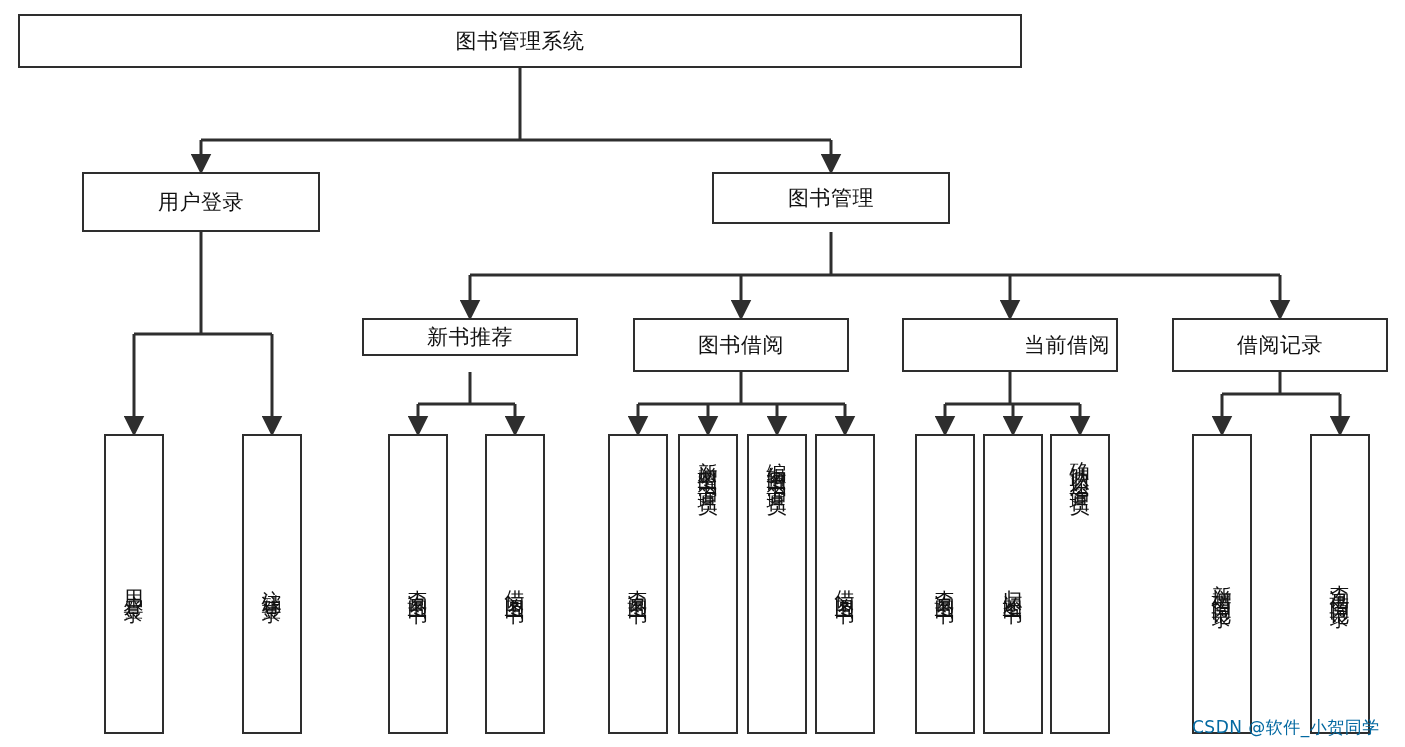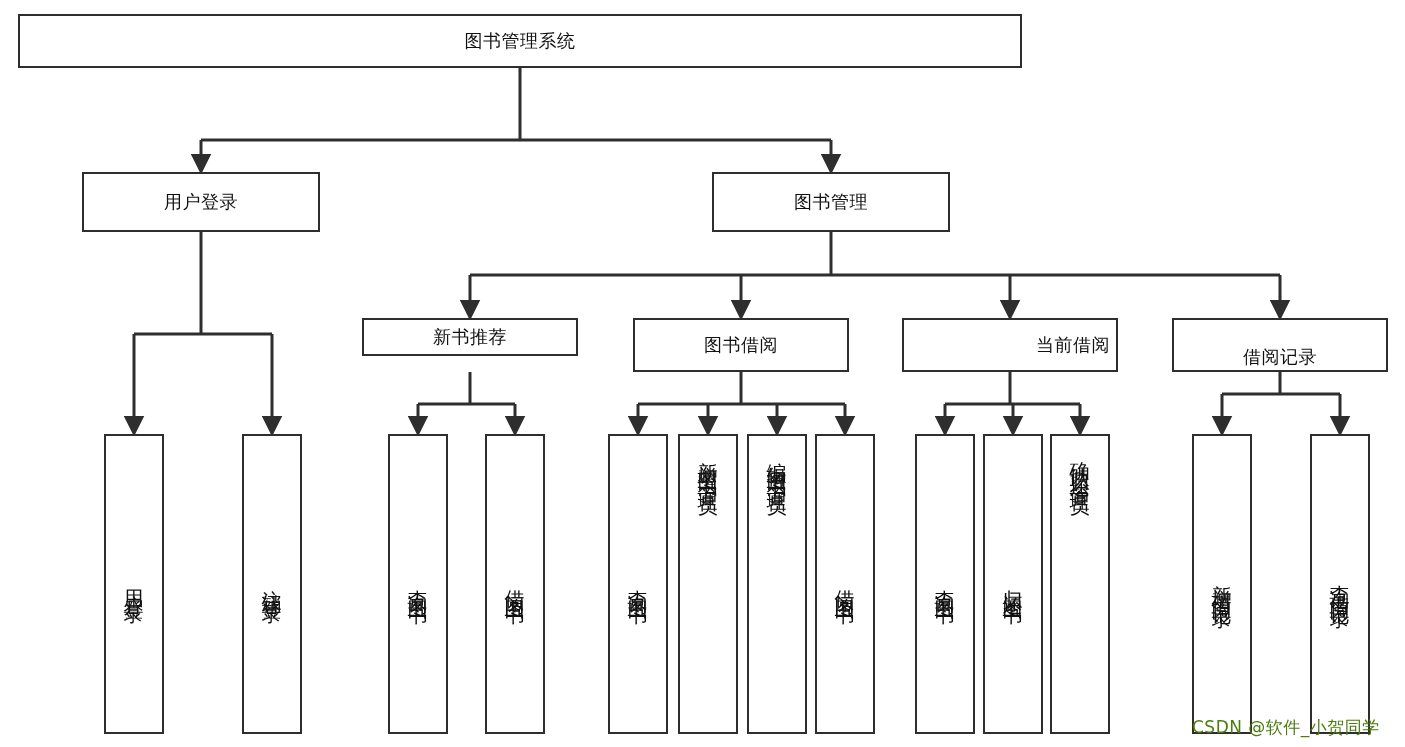--- a/index.html
+++ b/index.html
@@ -31,21 +31,21 @@
     background: #ffffff;
     border: 2px solid #2e2e2e;
     display: flex;
     align-items: center;
     justify-content: center;
   }
   .node-box.horizontal {
     padding: 2px 6px;
   }
   .node-label-h {
-    font-size: 18px;
+    font-size: 21px;
     color: #111111;
     line-height: 1.15;
     letter-spacing: 0.5px;
     white-space: nowrap;
   }
   .node-box.vertical {
     align-items: flex-start;
     justify-content: center;
     padding-top: 10px;
   }
@@ -58,21 +58,21 @@
     color: #111111;
     writing-mode: vertical-rl;
     text-orientation: upright;
     letter-spacing: 5px;
     line-height: 1;
     white-space: nowrap;
   }
   .watermark {
     position: absolute;
     font-size: 17px;
-    color: #4d7c0f;
+    color: #0369a1;
     white-space: nowrap;
     letter-spacing: 0.5px;
   }
 </style>
 </head>
 <body>
 
 <div id="diagram-root">
 
   <svg class="diagram-canvas" viewBox="0 0 1405 747" aria-hidden="true">
@@ -137,34 +137,34 @@
     </g>
   </svg>
 
   <div class="node-box horizontal" style="left:18px; top:14px; width:1004px; height:54px;">
     <span class="node-label-h">图书管理系统</span>
   </div>
 
   <div class="node-box horizontal" style="left:82px; top:172px; width:238px; height:60px;">
     <span class="node-label-h">用户登录</span>
   </div>
-  <div class="node-box horizontal" style="left:712px; top:172px; width:238px; height:60px;">
+  <div class="node-box horizontal" style="left:712px; top:172px; width:238px; height:52px;">
     <span class="node-label-h">图书管理</span>
   </div>
 
   <div class="node-box horizontal" style="left:362px; top:318px; width:216px; height:38px;">
     <span class="node-label-h">新书推荐</span>
   </div>
   <div class="node-box horizontal" style="left:633px; top:318px; width:216px; height:54px;">
     <span class="node-label-h">图书借阅</span>
   </div>
   <div class="node-box horizontal" style="left:902px; top:318px; width:216px; height:54px;justify-content:flex-end;">
     <span class="node-label-h">当前借阅</span>
   </div>
-  <div class="node-box horizontal" style="left:1172px; top:318px; width:216px; height:54px;align-items:flex-end;">
+  <div class="node-box horizontal" style="left:1172px; top:318px; width:216px; height:54px;">
     <span class="node-label-h">借阅记录</span>
   </div>
 
   <div class="node-box vertical centered" style="left:104px; top:434px; width:60px; height:300px;">
     <span class="node-label-v">用户登录</span>
   </div>
   <div class="node-box vertical centered" style="left:242px; top:434px; width:60px; height:300px;">
     <span class="node-label-v">注销登录</span>
   </div>
 

